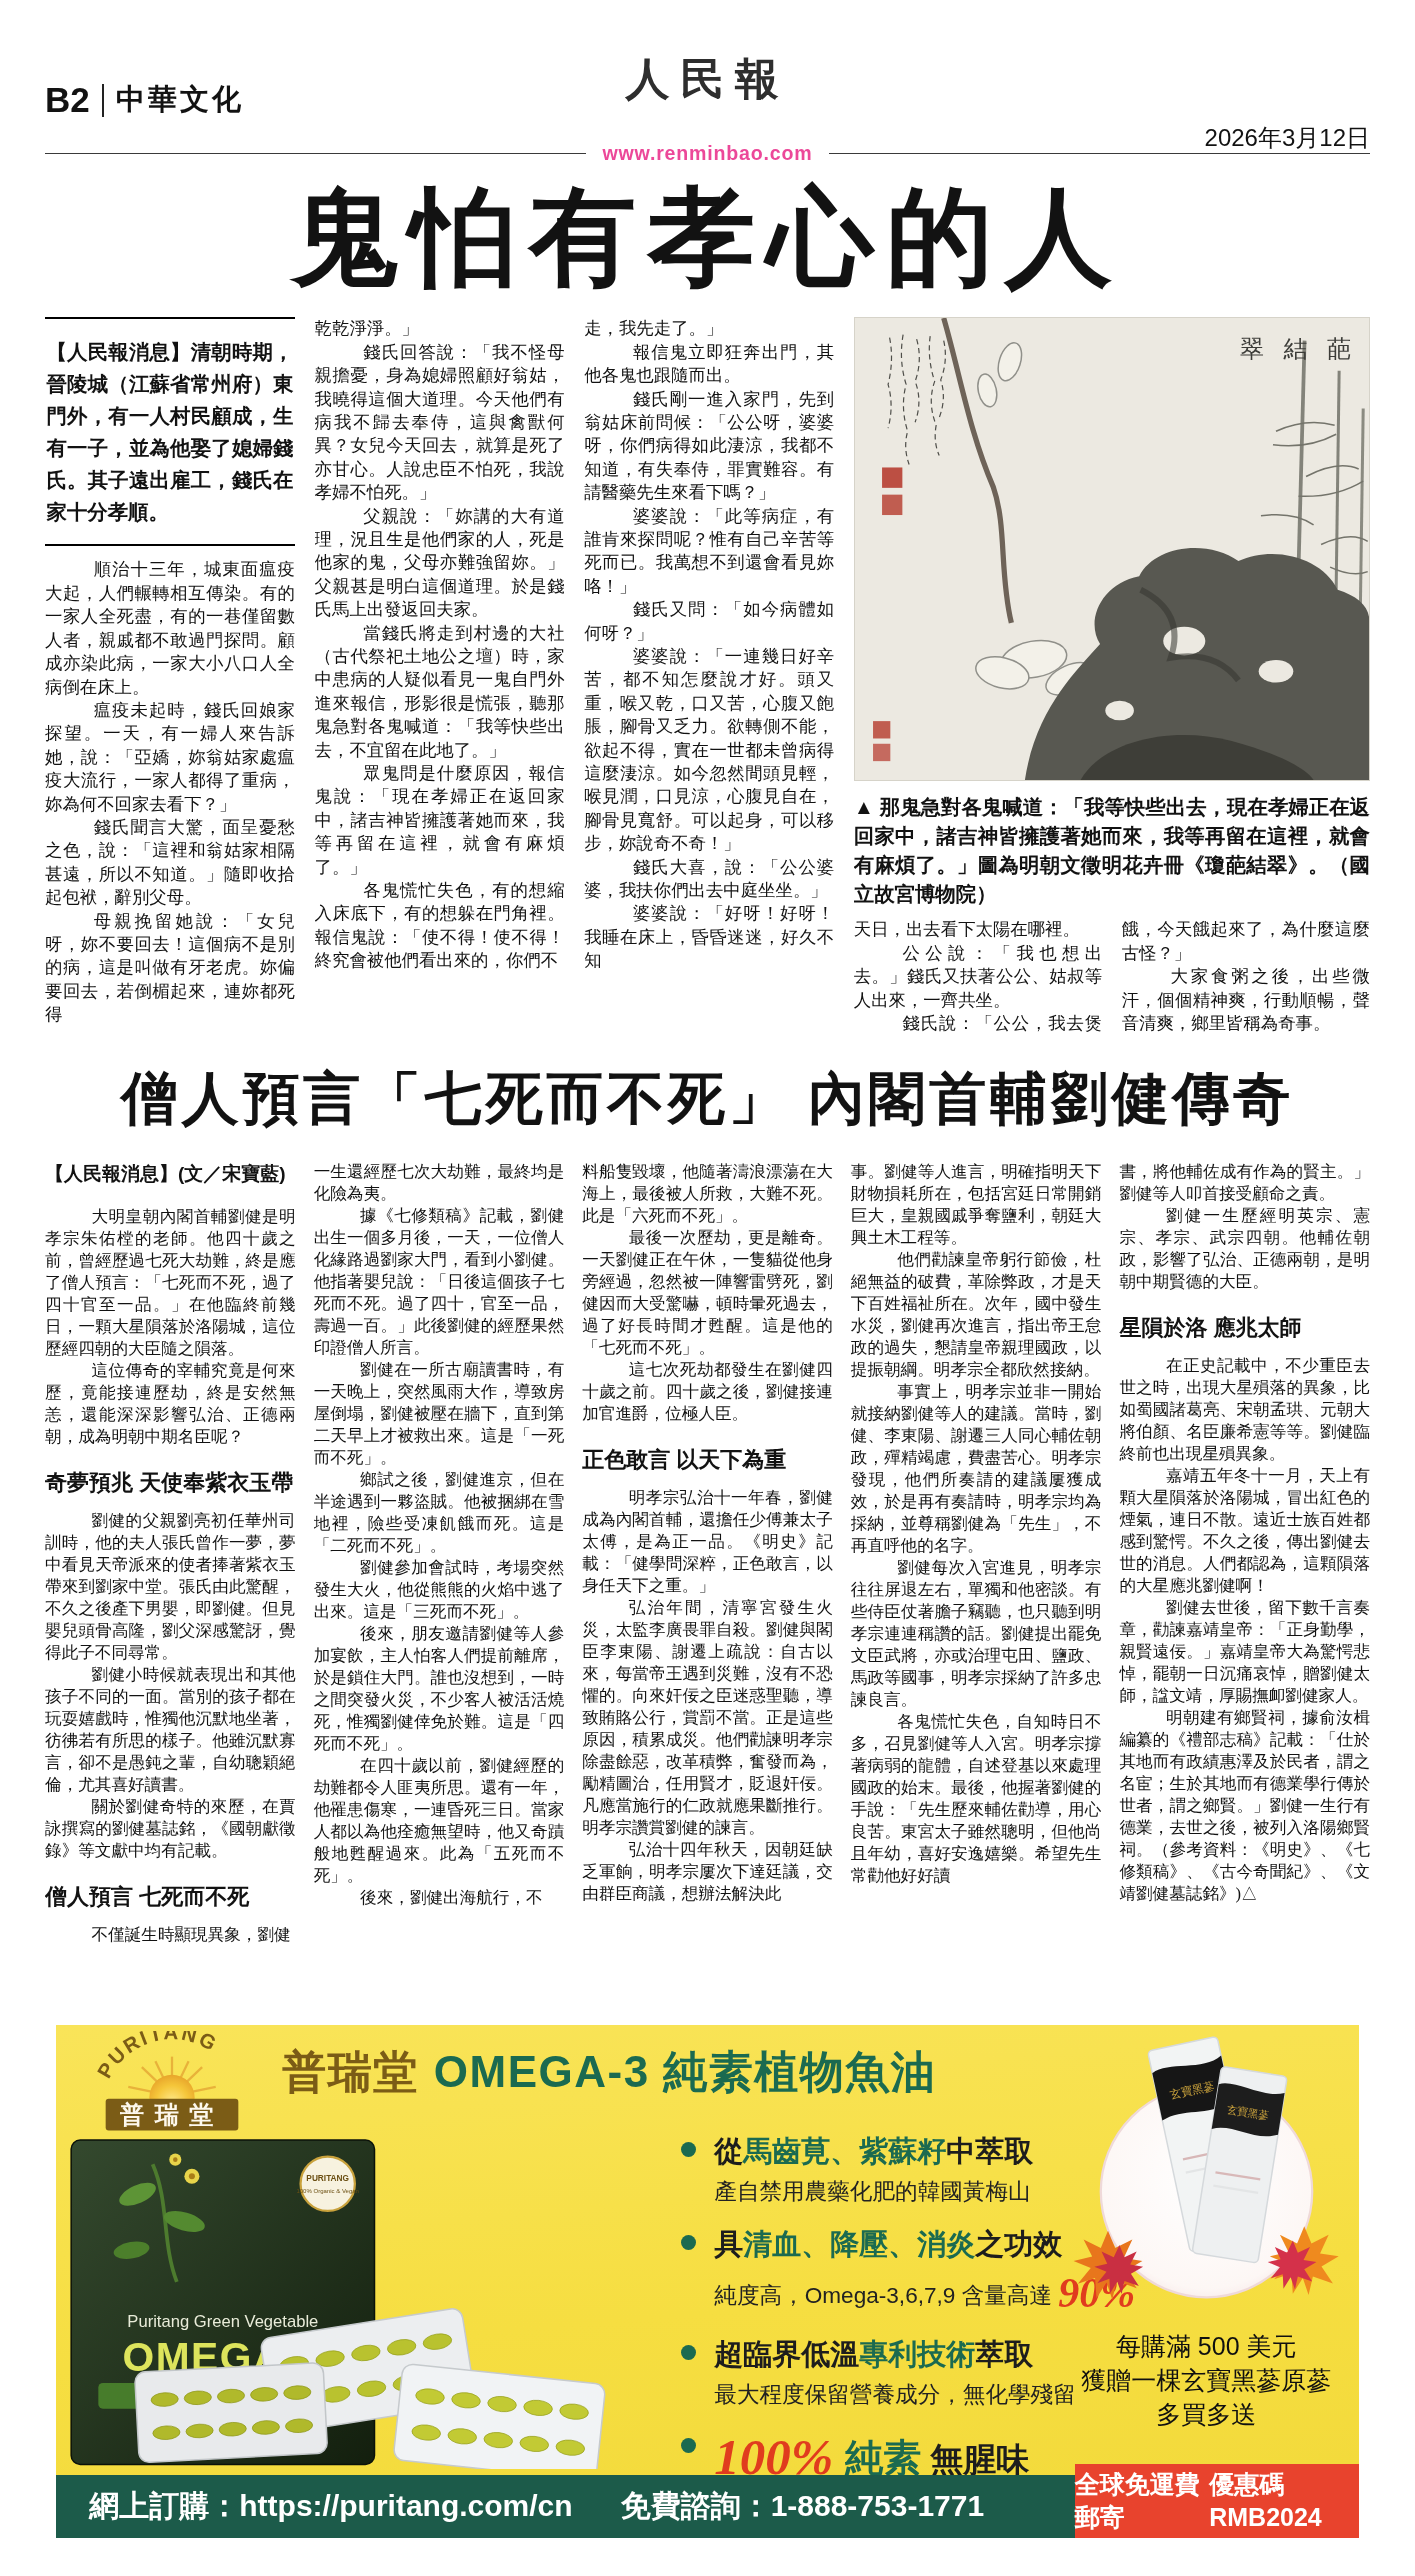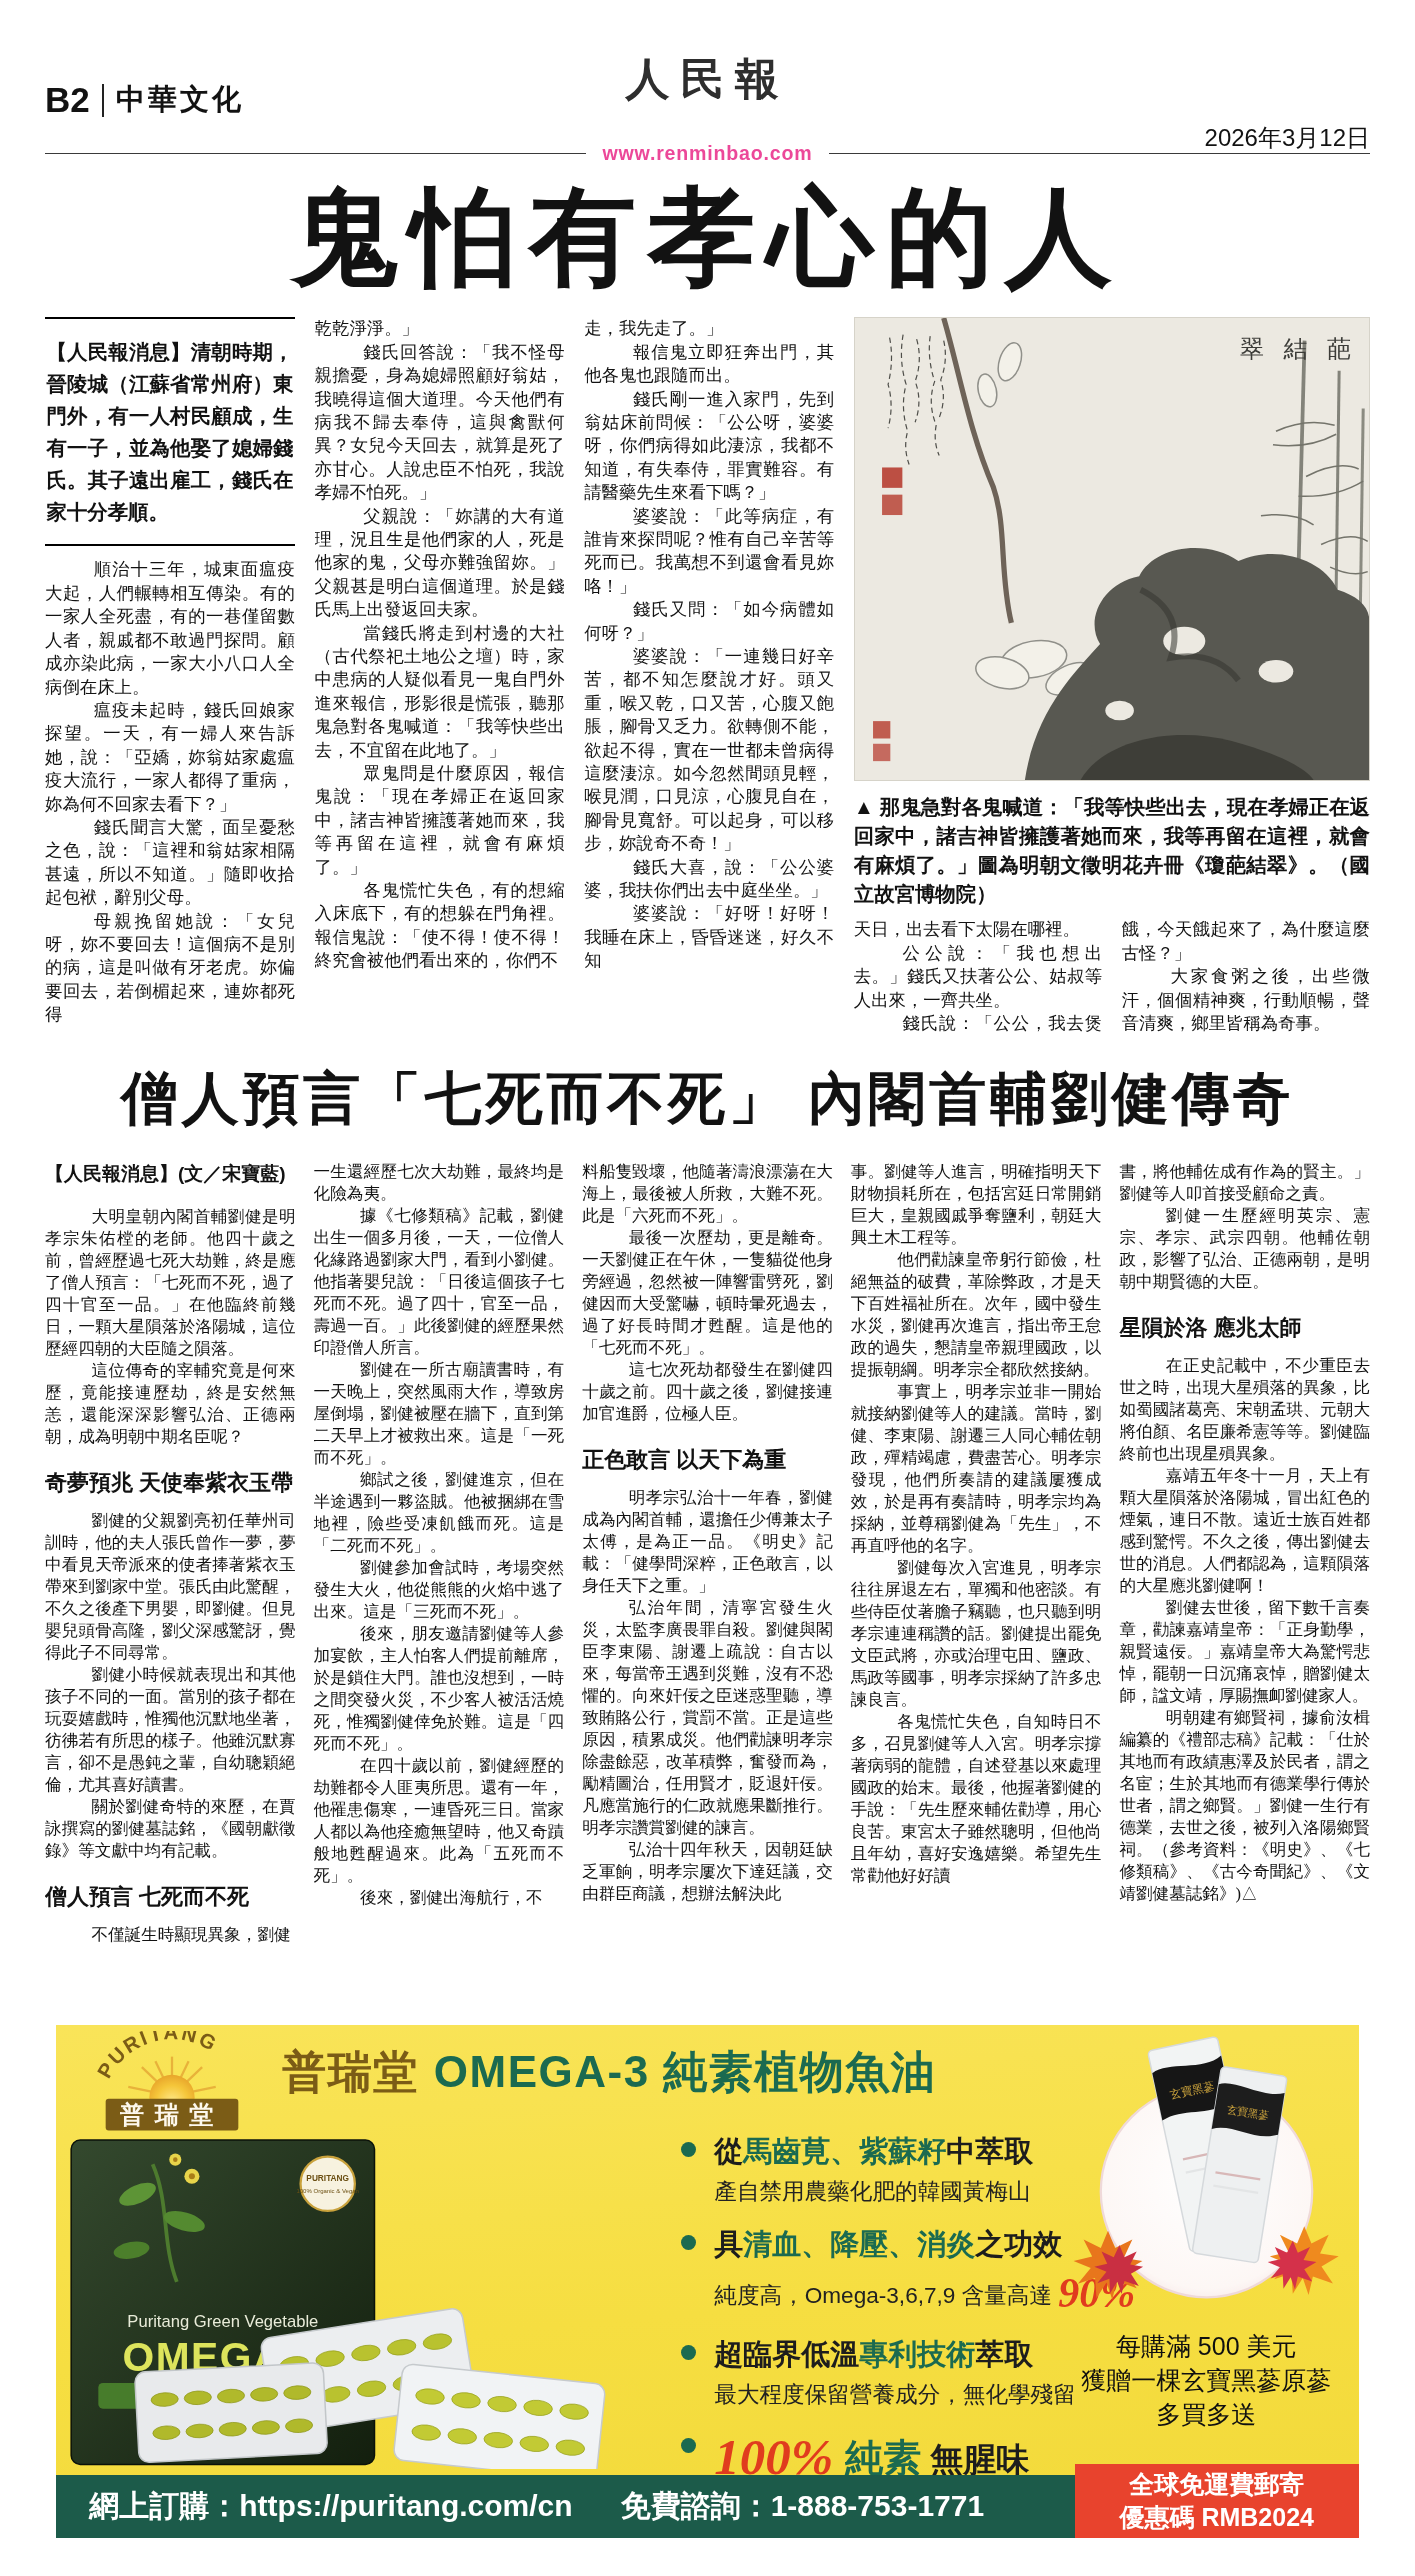--- a/index.html
+++ b/index.html
@@ -33,21 +33,21 @@
             font-weight:bold;font-size:20.4px;line-height:32px;margin:0 0 12px;}
   .painting{height:462px;background:#ece9e1;border:0.8px solid #d6d3c9;}
   .painting svg{display:block;width:100%;height:100%;}
   .caption{font:bold 20.4px "Liberation Sans",sans-serif;line-height:29px;margin:12px 0 9px;text-align:justify;}
   .a1-right-cols{display:flex;gap:19.6px;flex:1;overflow:hidden;}
   .a1-right-cols .col{flex:1 1 0;overflow:hidden;}
 
   
   .headline2{text-align:center;font-size:57px;font-weight:bold;letter-spacing:3.8px;margin:27px 0 22.6px;}
   .a2-body{display:flex;gap:18px;height:845px;overflow:hidden;font-size:16.6px;line-height:22px;
-           text-align:justify;}
+           text-align:justify;justify-content:flex-end;}
   .a2-body .col{flex:1 1 0;overflow:hidden;}
   .subhead{font:bold 22px "Liberation Sans",sans-serif;margin:20px 0 12px;text-align:left;}
   .byline{font:bold 19px "Liberation Sans",sans-serif;margin:0 0 19.6px;text-indent:0;}
 
   
   .ad{position:relative;height:513px;margin:19.6px 11.3px 0;overflow:hidden;
       background:linear-gradient(175deg,#f9e459 0%,#f6de41 55%,#f2d93a 100%);
       font-family:"Liberation Sans",sans-serif;}
   .ad-logo{position:absolute;left:36px;top:6px;width:160px;height:101px;}
   .ad-title{position:absolute;left:226px;top:18px;font-weight:bold;font-size:44px;letter-spacing:1.5px;white-space:nowrap;}
@@ -64,21 +64,21 @@
   .pct-big{font-family:"Liberation Serif",serif;font-style:italic;font-weight:bold;font-size:51px;color:#e03c1e;margin-right:12px;vertical-align:-3px;}
   .b4-grn{color:#1b6a50;font-size:38px;}
   .b4-plain{font-size:33px;font-weight:600;color:#1d1d1d;margin-left:9px;}
   .ad-promo{position:absolute;right:12px;top:1.5px;width:281px;text-align:center;}
   .promo-art{width:281px;height:302px;display:block;}
   .promo-text{font-weight:normal;font-size:25px;line-height:1.35;color:#101010;margin-top:1.5px;}
   .ad-bar{position:absolute;left:0;right:16px;bottom:0;height:63px;background:#1c5b4a;display:flex;
           align-items:center;gap:48px;padding:0 302px 0 33px;color:#fff;
           font-weight:bold;font-size:30px;white-space:nowrap;}
   .coupon{position:absolute;right:0;bottom:0;width:284px;height:74px;background:#e8432d;color:#fff;
-          display:flex;flex-direction:column;justify-content:center;align-items:center;
+          display:flex;justify-content:center;align-items:center;
           font-weight:bold;font-size:25px;line-height:1.35;z-index:2;}
 </style>
 </head>
 <body>
 
 <div class="page">
   <div class="content">
 
     <div class="header">
       <div class="hdr-left">

